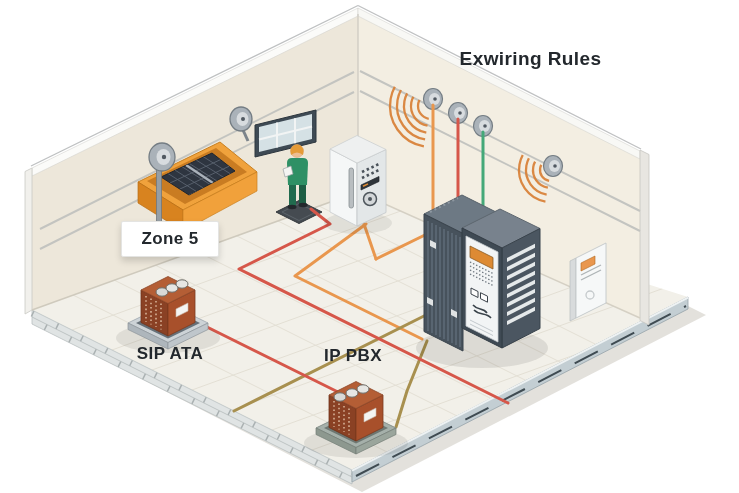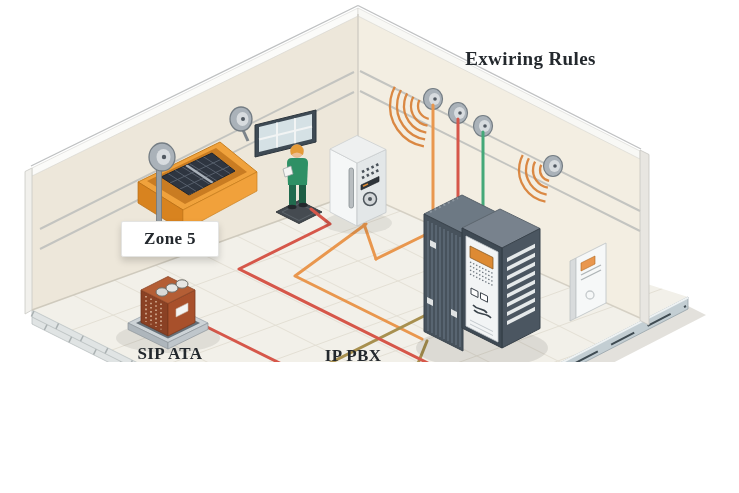--- a/index.html
+++ b/index.html
@@ -1,17 +1,17 @@
 <!DOCTYPE html>
 <html><head>
 <meta charset="utf-8">
 <style>
   html,body{margin:0;padding:0;background:#ffffff;}
-  .stage{position:relative;width:739px;height:362px;background:#ffffff;overflow:hidden;
-         font-family:Liberation Serif, serif;}
+  .stage{position:relative;width:739px;height:493px;background:#ffffff;overflow:hidden;
+         font-family:Liberation Sans, sans-serif;}
   .stage svg{position:absolute;left:0;top:0;}
   .lbl{position:absolute;color:#23282d;font-weight:700;letter-spacing:.4px;}
   .title{left:428px;top:48px;width:205px;text-align:center;font-size:19px;}
   .zone{left:121px;top:221px;width:96px;height:34px;line-height:34px;text-align:center;
         font-size:17px;background:#ffffff;border:1px solid #e4e4e2;border-radius:2px;
         box-shadow:0 4px 7px rgba(0,0,0,.16);}
   .sip{left:118px;top:344px;width:104px;text-align:center;font-size:17px;}
   .pbx{left:301px;top:346px;width:104px;text-align:center;font-size:17px;}
   .wire{fill:none;stroke-width:3;stroke-linejoin:round;stroke-linecap:round;}
   .wifi{fill:none;stroke-width:2.3;opacity:.92;}

